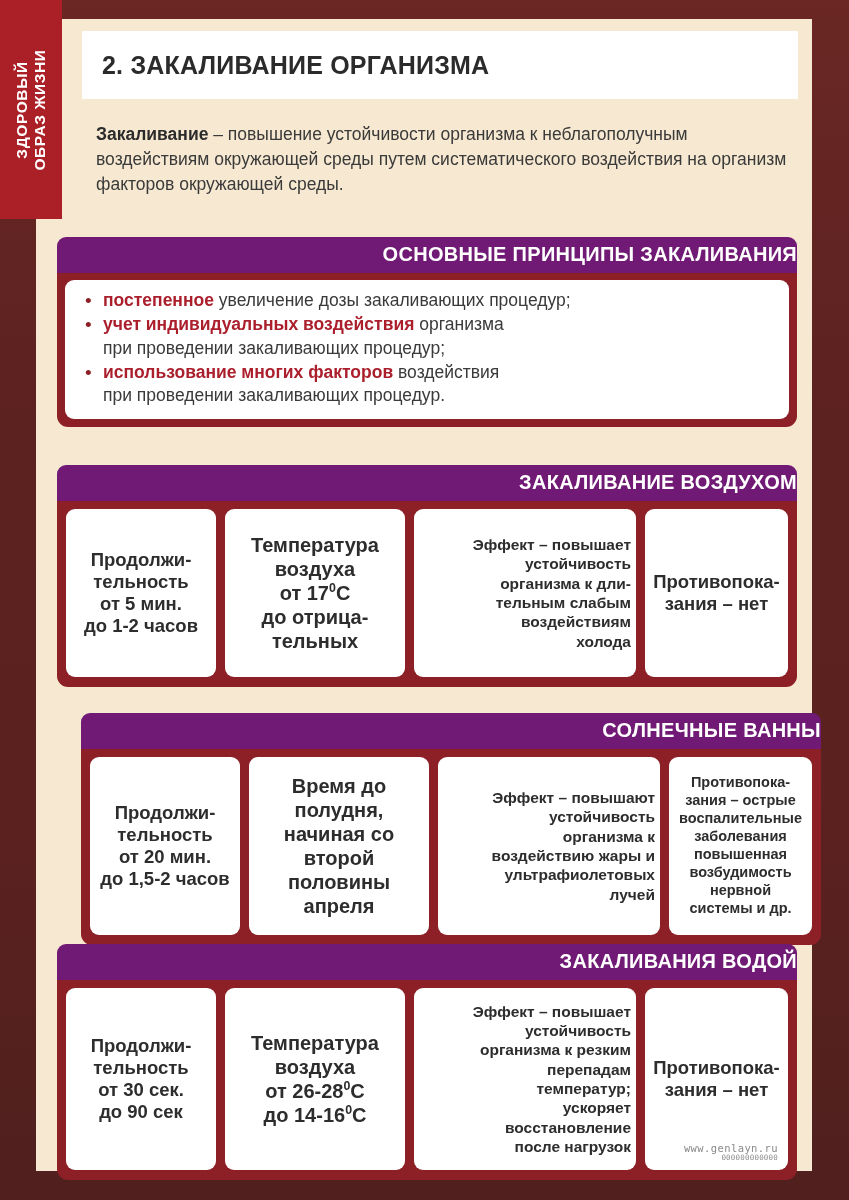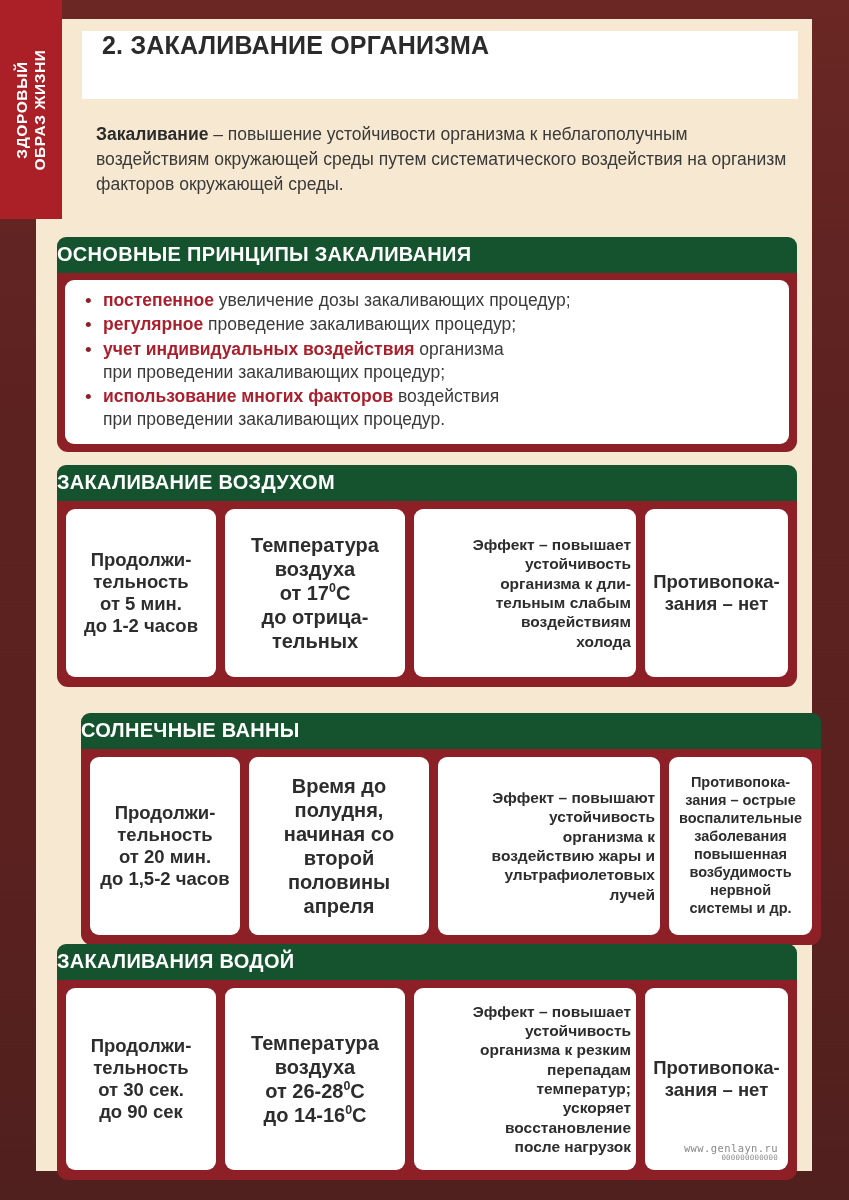--- a/index.html
+++ b/index.html
@@ -60,20 +60,21 @@
 
   
   .title-bar {
     position: absolute;
     left: 46px;
     top: 12px;
     width: 716px;
     height: 68px;
     background: #ffffff;
     display: flex;
+    align-items: center;
     padding-left: 20px;
   }
   .title-text {
     font-size: 25px;
     font-weight: bold;
     color: #2b2b2b;
     letter-spacing: 0.2px;
   }
 
   
@@ -89,26 +90,26 @@
   }
   .intro b { color: #2b2b2b; font-weight: bold; }
 
   
   .section {
     position: absolute;
     left: 21px;
     width: 740px;
   }
   .sec-header {
-    background: #14532d;
+    background: #701a75;
     border-radius: 9px 9px 0 0;
     color: #ffffff;
     font-weight: bold;
     font-size: 20px;
-    text-align: left;
+    text-align: right;
     padding: 6px 0 7px;
     letter-spacing: 0.3px;
   }
   .sec-body {
     background: #8d2026;
     border-radius: 0 0 11px 11px;
     padding: 8px 9px 10px;
     display: flex;
     gap: 9px;
   }
@@ -219,21 +220,20 @@
   <div class="intro">
     <b>Закаливание</b><span> – повышение устойчивости организма к неблагополучным воздействиям окружающей среды путем систематического воздействия на организм факторов окружающей среды.</span>
   </div>
 
   <div class="section" id="sec-principles" style="top: 218px;">
     <div class="sec-header">ОСНОВНЫЕ ПРИНЦИПЫ ЗАКАЛИВАНИЯ</div>
     <div class="sec-body bullets">
       <div class="bullet-card">
         <ul id="principles-list">
             <li><span class="hl">постепенное</span><span> увеличение дозы закаливающих процедур;</span></li>
-            <li><span class="hl">регулярное</span><span> проведение закаливающих процедур;</span></li>
             <li><span class="hl">учет индивидуальных воздействия</span><span> организма</span><span class="sub">при проведении закаливающих процедур;</span></li>
             <li><span class="hl">использование многих факторов</span><span> воздействия</span><span class="sub">при проведении закаливающих процедур.</span></li>
           </ul>
       </div>
     </div>
   </div>
 
   <div class="section s-air" id="sec-air" style="top: 446px;">
     <div class="sec-header">ЗАКАЛИВАНИЕ ВОЗДУХОМ</div>
     <div class="sec-body" id="air-cards">

